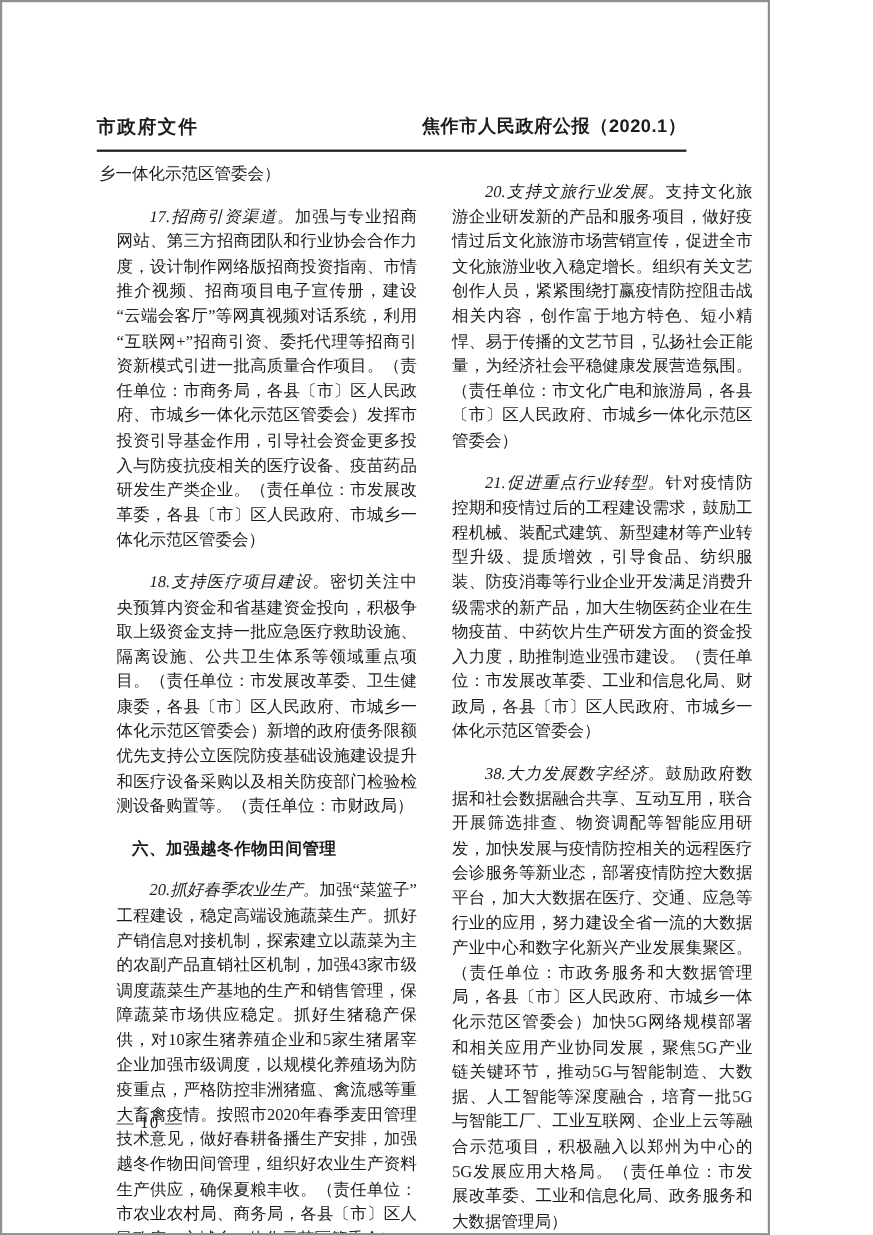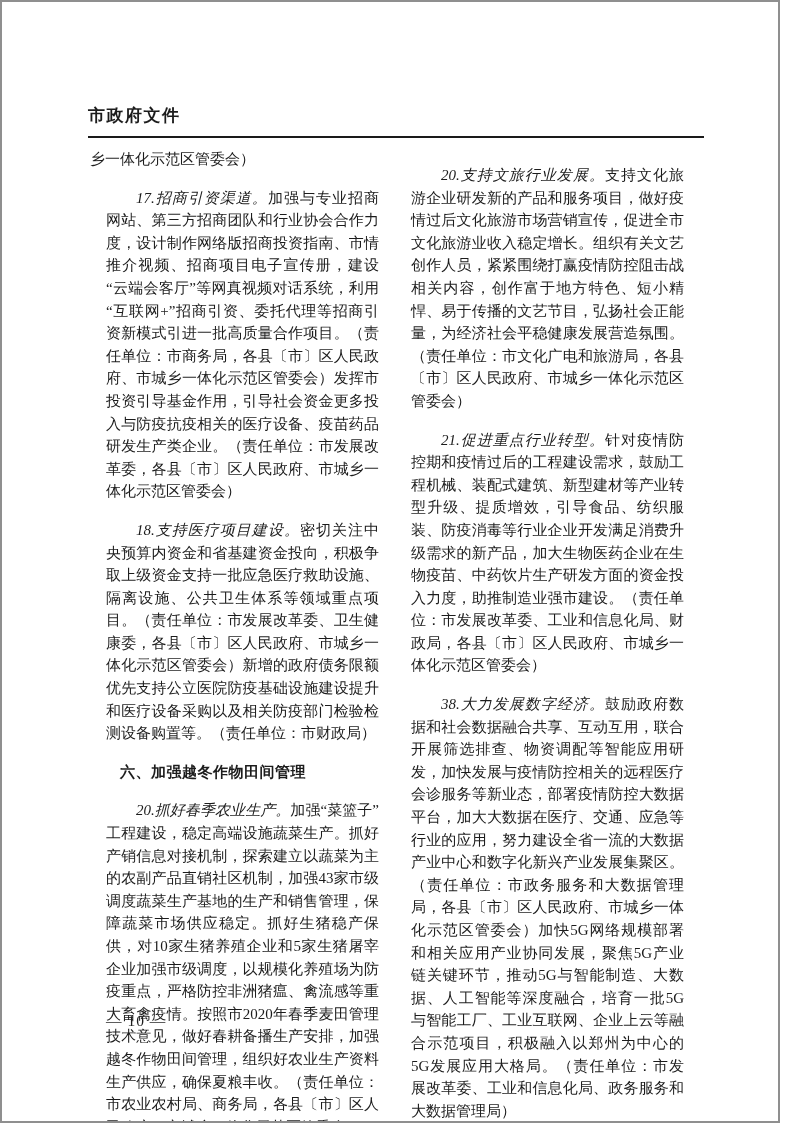--- a/index.html
+++ b/index.html
@@ -1,18 +1,18 @@
 <!DOCTYPE html>
 <html lang="zh"><head>
 <meta charset="utf-8">
 <style>
   html, body { margin: 0; padding: 0; background: #ffffff; }
   .page {
     position: relative;
-    width: 780px;
+    width: 700px;
     height: 1123px;
     box-sizing: border-box;
     background: #ffffff;
     border: 2px solid #8f8f8f;
     overflow: hidden;
     font-family: "Liberation Serif", "DejaVu Serif", serif;
     color: #1c1c1c;
   }
   .header {
     position: absolute;
@@ -72,20 +72,21 @@
     letter-spacing: 1px;
   }
 </style>
 </head>
 <body>
 
 <div class="page">
 
   <div class="header">
     <span class="header-left">市政府文件</span>
+    <span class="header-right">焦作市人民政府公报（2020.1）</span>
   </div>
 
   <div class="content">
 
     <div class="col">
       <p class="para-cont"><span>乡一体化示范区管委会）</span></p>
       <p class="para"><span class="lead">17.招商引资渠道。</span><span>加强与专业招商网站、第三方招商团队和行业协会合作力度，设计制作网络版招商投资指南、市情推介视频、招商项目电子宣传册，建设“云端会客厅”等网真视频对话系统，利用“互联网+”招商引资、委托代理等招商引资新模式引进一批高质量合作项目。（责任单位：市商务局，各县〔市〕区人民政府、市城乡一体化示范区管委会）发挥市投资引导基金作用，引导社会资金更多投入与防疫抗疫相关的医疗设备、疫苗药品研发生产类企业。（责任单位：市发展改革委，各县〔市〕区人民政府、市城乡一体化示范区管委会）</span></p>
       <p class="para"><span class="lead">18.支持医疗项目建设。</span><span>密切关注中央预算内资金和省基建资金投向，积极争取上级资金支持一批应急医疗救助设施、隔离设施、公共卫生体系等领域重点项目。（责任单位：市发展改革委、卫生健康委，各县〔市〕区人民政府、市城乡一体化示范区管委会）新增的政府债务限额优先支持公立医院防疫基础设施建设提升和医疗设备采购以及相关防疫部门检验检测设备购置等。（责任单位：市财政局）</span></p>
       <h3 class="section-heading">六、加强越冬作物田间管理</h3>
       <p class="para"><span class="lead">20.抓好春季农业生产。</span><span>加强“菜篮子”工程建设，稳定高端设施蔬菜生产。抓好产销信息对接机制，探索建立以蔬菜为主的农副产品直销社区机制，加强43家市级调度蔬菜生产基地的生产和销售管理，保障蔬菜市场供应稳定。抓好生猪稳产保供，对10家生猪养殖企业和5家生猪屠宰企业加强市级调度，以规模化养殖场为防疫重点，严格防控非洲猪瘟、禽流感等重大畜禽疫情。按照市2020年春季麦田管理技术意见，做好春耕备播生产安排，加强越冬作物田间管理，组织好农业生产资料生产供应，确保夏粮丰收。（责任单位：市农业农村局、商务局，各县〔市〕区人民政府、市城乡一体化示范区管委会）</span></p>

